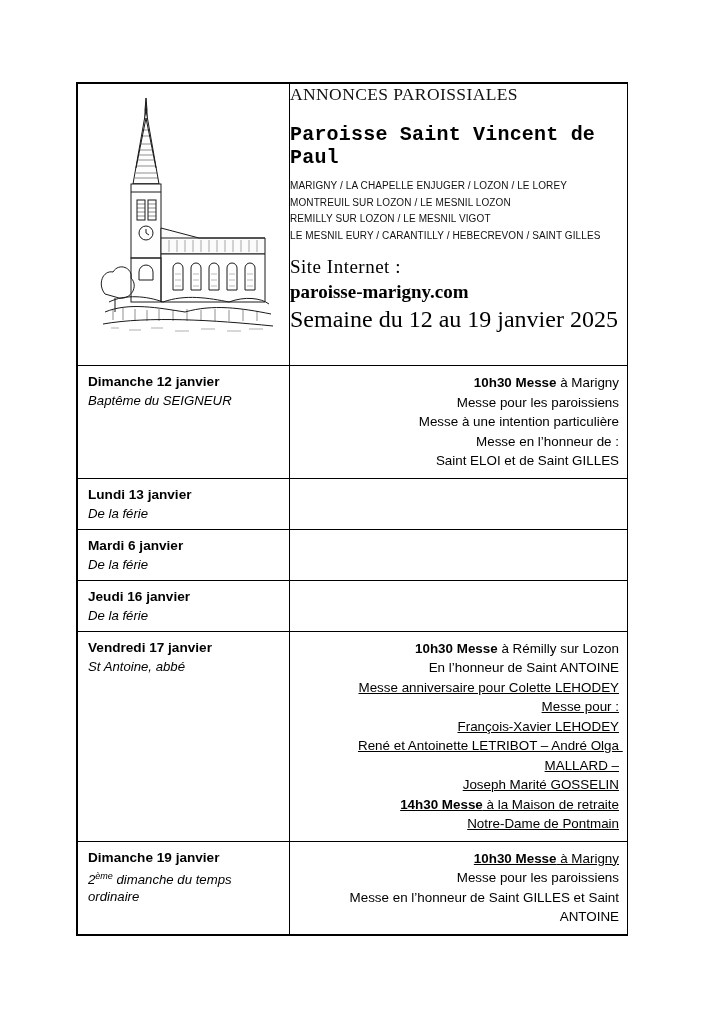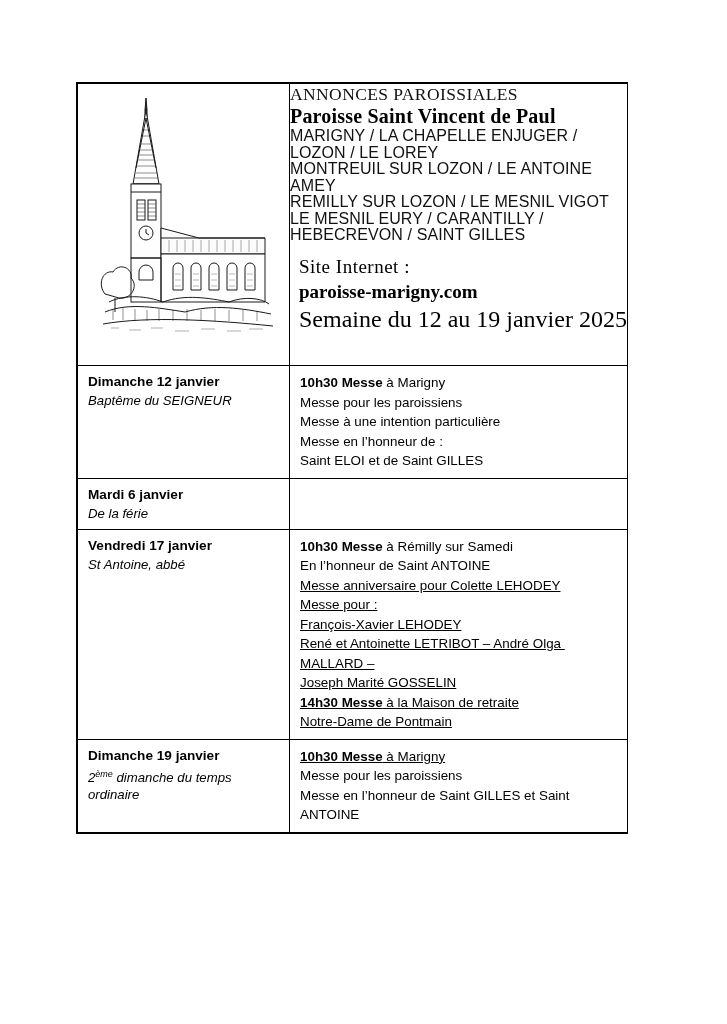--- a/index.html
+++ b/index.html
@@ -46,39 +46,39 @@
   .header-right {
     padding: 20px 10px 8px 14px;
     height: 282px;
     box-sizing: border-box;
   }
   .annonces {
     font-family: "Liberation Serif", serif;
     font-size: 17.5px;
     letter-spacing: 0.4px;
     color: #111;
-    margin-bottom: 0;
+    margin-bottom: 18px;
   }
   .paroisse {
-    font-family: Liberation Serif, serif;
+    font-family: Liberation Mono, monospace;
     font-weight: bold;
     font-size: 20px;
     letter-spacing: 0.2px;
+    margin-bottom: 9px;
   }
   .villages {
     font-family: "Liberation Sans", sans-serif;
-    font-size: 16px;
+    font-size: 10px;
     line-height: 16.5px;
     letter-spacing: 0.1px;
     color: #111;
   }
   .site-block {
     font-family: "Liberation Serif", serif;
     margin-top: 12px;
-    margin-left: 9px;
   }
   .site-label {
     font-size: 19px;
     letter-spacing: 0.5px;
     margin-bottom: 3px;
   }
   .site-url {
     font-size: 19px;
     font-weight: bold;
     margin-bottom: 3px;
@@ -123,20 +123,21 @@
   }
   .day-sub .sup {
     font-size: 9px;
     vertical-align: super;
     text-align: right;
   }
   .events-cell {
     padding: 7px 8px 7px 10px;
     font-size: 13.4px;
     line-height: 19.5px;
+    text-align: right;
   }
   .ev {
     white-space: pre-wrap;
   }
   .ev.underline { text-decoration: underline; }
   .ev b { font-weight: bold; }
   .empty-cell { height: 100%; }
 </style>
 </head>
 <body>
@@ -266,21 +267,21 @@
                 <path d="M26 210 L26 224"></path>
               </g>
             </svg>
           </div>
         </td>
         <td class="col-right header-right">
           <div class="annonces">ANNONCES PAROISSIALES</div>
           <div class="paroisse">Paroisse Saint Vincent de Paul</div>
           <div class="villages">
             <div>MARIGNY / LA CHAPELLE ENJUGER / LOZON / LE LOREY</div>
-            <div>MONTREUIL SUR LOZON / LE ANTOINE AMEY</div>
+            <div>MONTREUIL SUR LOZON / LE MESNIL LOZON</div>
             <div>REMILLY SUR LOZON / LE MESNIL VIGOT</div>
             <div>LE MESNIL EURY / CARANTILLY / HEBECREVON / SAINT GILLES</div>
           </div>
           <div class="site-block">
             <div class="site-label">Site Internet :</div>
             <div class="site-url">paroisse-marigny.com</div>
             <div class="semaine">Semaine du 12 au 19 janvier 2025</div>
           </div>
         </td>
       </tr>
@@ -296,45 +297,67 @@
           <div class="events-cell">
             <div class="ev"><b>10h30 Messe</b><span> à Marigny</span></div>
             <div class="ev">Messe pour les paroissiens</div>
             <div class="ev">Messe à une intention particulière</div>
             <div class="ev">Messe en l’honneur de :</div>
             <div class="ev">Saint ELOI et de Saint GILLES</div>
           </div>
         </td>
       </tr>
 
+      <tr>
+        <td class="col-left">
+          <div class="day-cell">
+            <div class="day-name">Lundi 13 janvier</div>
+            <div class="day-sub">De la férie</div>
+          </div>
+        </td>
+        <td class="col-right">
+          <div class="events-cell empty-cell"></div>
+        </td>
+      </tr>
 
       <tr>
         <td class="col-left">
           <div class="day-cell">
             <div class="day-name">Mardi 6 janvier</div>
             <div class="day-sub">De la férie</div>
           </div>
         </td>
         <td class="col-right">
           <div class="events-cell empty-cell"></div>
         </td>
       </tr>
 
 
+      <tr>
+        <td class="col-left">
+          <div class="day-cell">
+            <div class="day-name">Jeudi 16 janvier</div>
+            <div class="day-sub">De la férie</div>
+          </div>
+        </td>
+        <td class="col-right">
+          <div class="events-cell empty-cell"></div>
+        </td>
+      </tr>
 
       <tr>
         <td class="col-left">
           <div class="day-cell centered">
             <div class="day-name">Vendredi 17 janvier</div>
             <div class="day-sub">St Antoine, abbé</div>
           </div>
         </td>
         <td class="col-right">
           <div class="events-cell">
-            <div class="ev"><b>10h30 Messe</b><span> à Rémilly sur Samedi</span></div>
+            <div class="ev"><b>10h30 Messe</b><span> à Rémilly sur Lozon</span></div>
             <div class="ev">En l’honneur de Saint ANTOINE</div>
             <div class="ev underline">Messe anniversaire pour Colette LEHODEY</div>
             <div class="ev underline">Messe pour :</div>
             <div class="ev underline">François-Xavier LEHODEY</div>
             <div class="ev underline">René et Antoinette LETRIBOT – André Olga MALLARD –</div>
             <div class="ev underline">Joseph Marité GOSSELIN</div>
             <div class="ev underline"><b>14h30 Messe</b><span> à la Maison de retraite</span></div>
             <div class="ev underline">Notre-Dame de Pontmain</div>
           </div>
         </td>

